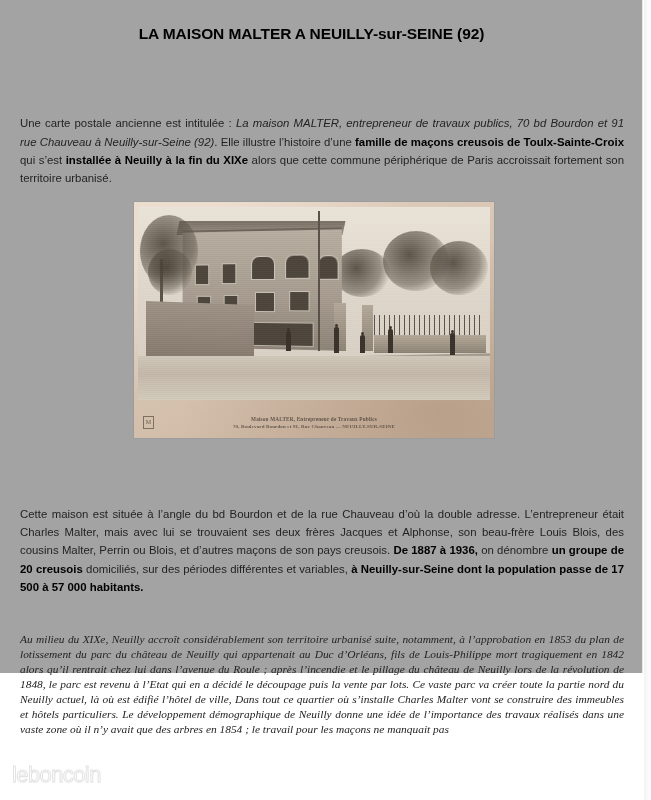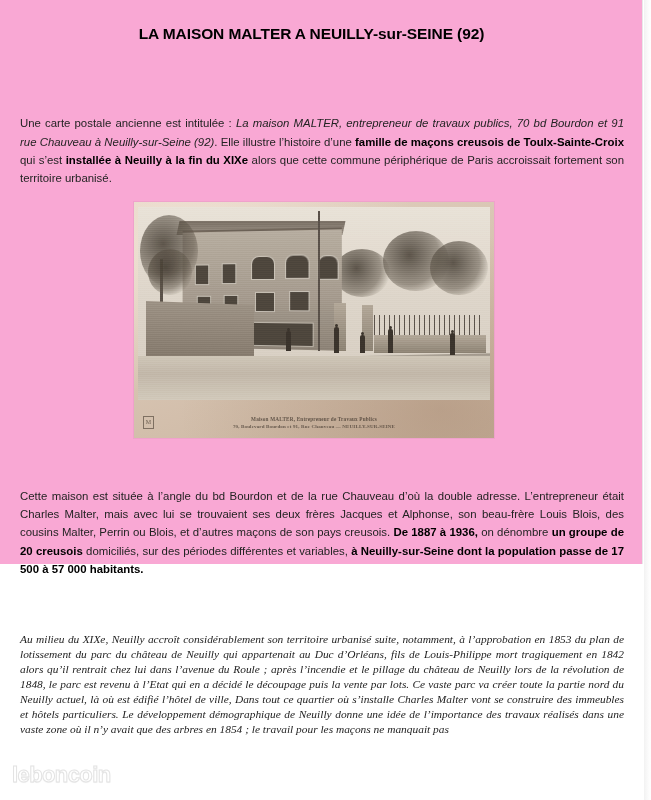--- a/index.html
+++ b/index.html
@@ -15,22 +15,22 @@
     color: #1a1a1a;
     position: relative;
   }
 
   
   .page {
     position: absolute;
     left: 0;
     top: 0;
     width: 643px;
-    height: 564px;
-    background: #f9a8d4;
+    height: 673px;
+    background: #a3a3a3;
     border-right: 1px solid #e8e8e8;
     box-sizing: border-box;
   }
   .page-shadow {
     position: absolute;
     left: 644px;
     top: 0;
     width: 7px;
     height: 800px;
     background: linear-gradient(to right, #f2f2f2 0%, #fbfbfb 60%, #ffffff 100%);
@@ -56,21 +56,21 @@
     width: 604px;
     text-align: justify;
     font-size: 11.4px;
     line-height: 18.2px;
     color: #232323;
   }
   .para b { font-weight: bold; color: #000; }
   .para i { font-style: italic; }
 
   #para-intro { top: 103px; }
-  #para-address { top: 463px; margin-top: 24px; }
+  #para-address { top: 481px; margin-top: 24px; }
   #para-history {
     top: 621px;
     font-style: italic;
     line-height: 15px;
     font-family: Liberation Serif, serif;
   }
 
   
   .postcard {
     position: absolute;
@@ -246,21 +246,21 @@
     text-align: center;
     font-family: "Liberation Serif", serif;
   }
 
   
   .watermark {
     position: absolute;
     left: 12px;
     top: 762px;
     font-size: 22px;
-    font-weight: bold;
+    font-weight: normal;
     letter-spacing: -0.6px;
     color: #ffffff;
     -webkit-text-stroke: 1px #e3e3e3;
     text-shadow: 0 1px 1px rgba(0,0,0,0.05);
     font-family: "Liberation Sans", sans-serif;
   }
 </style>
 </head>
 <body>
 

